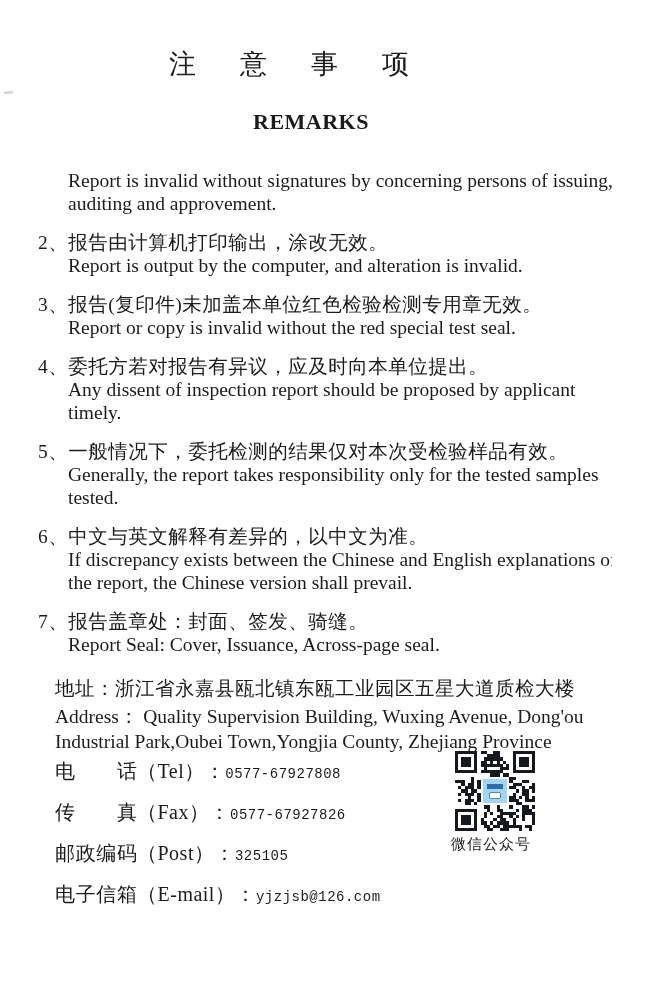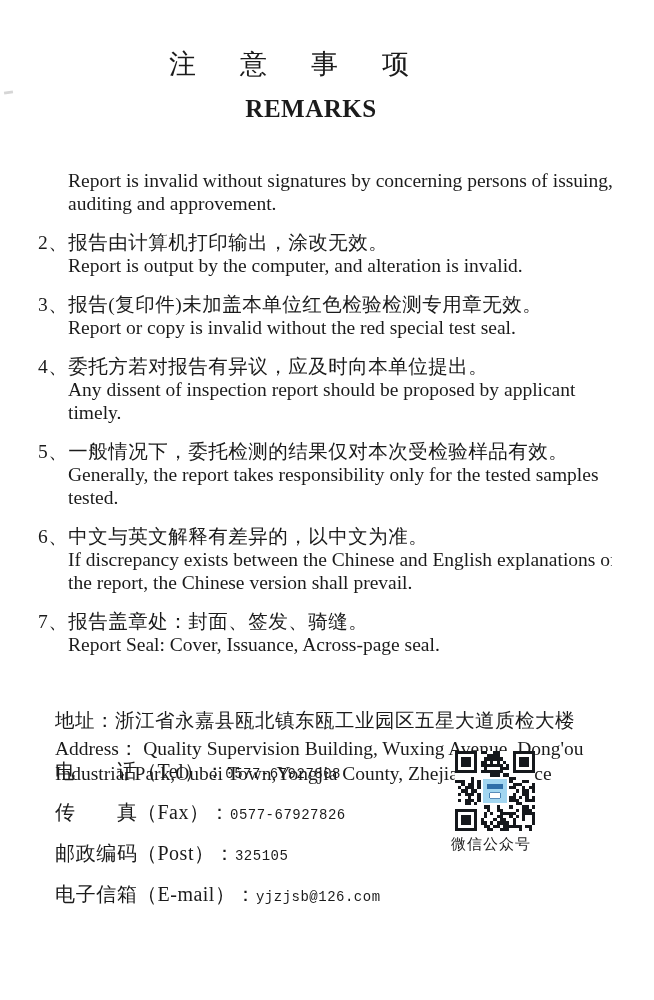--- a/index.html
+++ b/index.html
@@ -6,31 +6,31 @@
   .page {
     position:relative; width:612px; height:1000px; background:#ffffff;
     font-family:"Liberation Serif","DejaVu Serif",serif; color:#1b1b1b;
     overflow:hidden;
   }
   .scan-mark { position:absolute; left:4px; top:91px; width:9px; height:3px;
     background:#d6d6d6; transform:rotate(-8deg); }
 
   .headings { position:absolute; top:46px; left:0; width:622px; text-align:center; }
   .title-cn { font-size:27px; letter-spacing:44px; white-space:nowrap; }
-  .title-en { margin-top:13px; font-size:25px; font-weight:bold; letter-spacing:0.5px; }
+  .title-en { margin-top:27px; font-size:22px; font-weight:bold; letter-spacing:0.5px; }
 
   .remarks { position:absolute; top:169px; left:38px; width:580px;
     font-size:19.5px; line-height:23px; }
   .remark { margin-bottom:16px; }
   .remark .cn { letter-spacing:0.5px; }
   .remark .en { margin-left:30px; }
 
   .address { position:absolute; top:676px; left:55px; width:578px;
     font-size:19.5px; line-height:25px; }
-  .address .cn { letter-spacing:0.5px; margin-bottom:3px;margin-top:32px; }
+  .address .cn { letter-spacing:0.5px; margin-bottom:3px; }
 
   .contacts { position:absolute; top:758px; left:55px; font-size:20px; }
   .contact-row { height:41px; }
   .clabel { display:inline-block; width:82px; text-align:justify; text-align-last:justify; }
   .cparen { letter-spacing:0.5px; }
   .cvalue { font-family:"Liberation Mono","DejaVu Sans Mono",monospace;
     font-size:14px; letter-spacing:0.5px; }
 
   .qr-wrap { position:absolute; left:451px; top:751px; width:88px; text-align:left; }
   .qr-box { width:88px; height:80px; }

